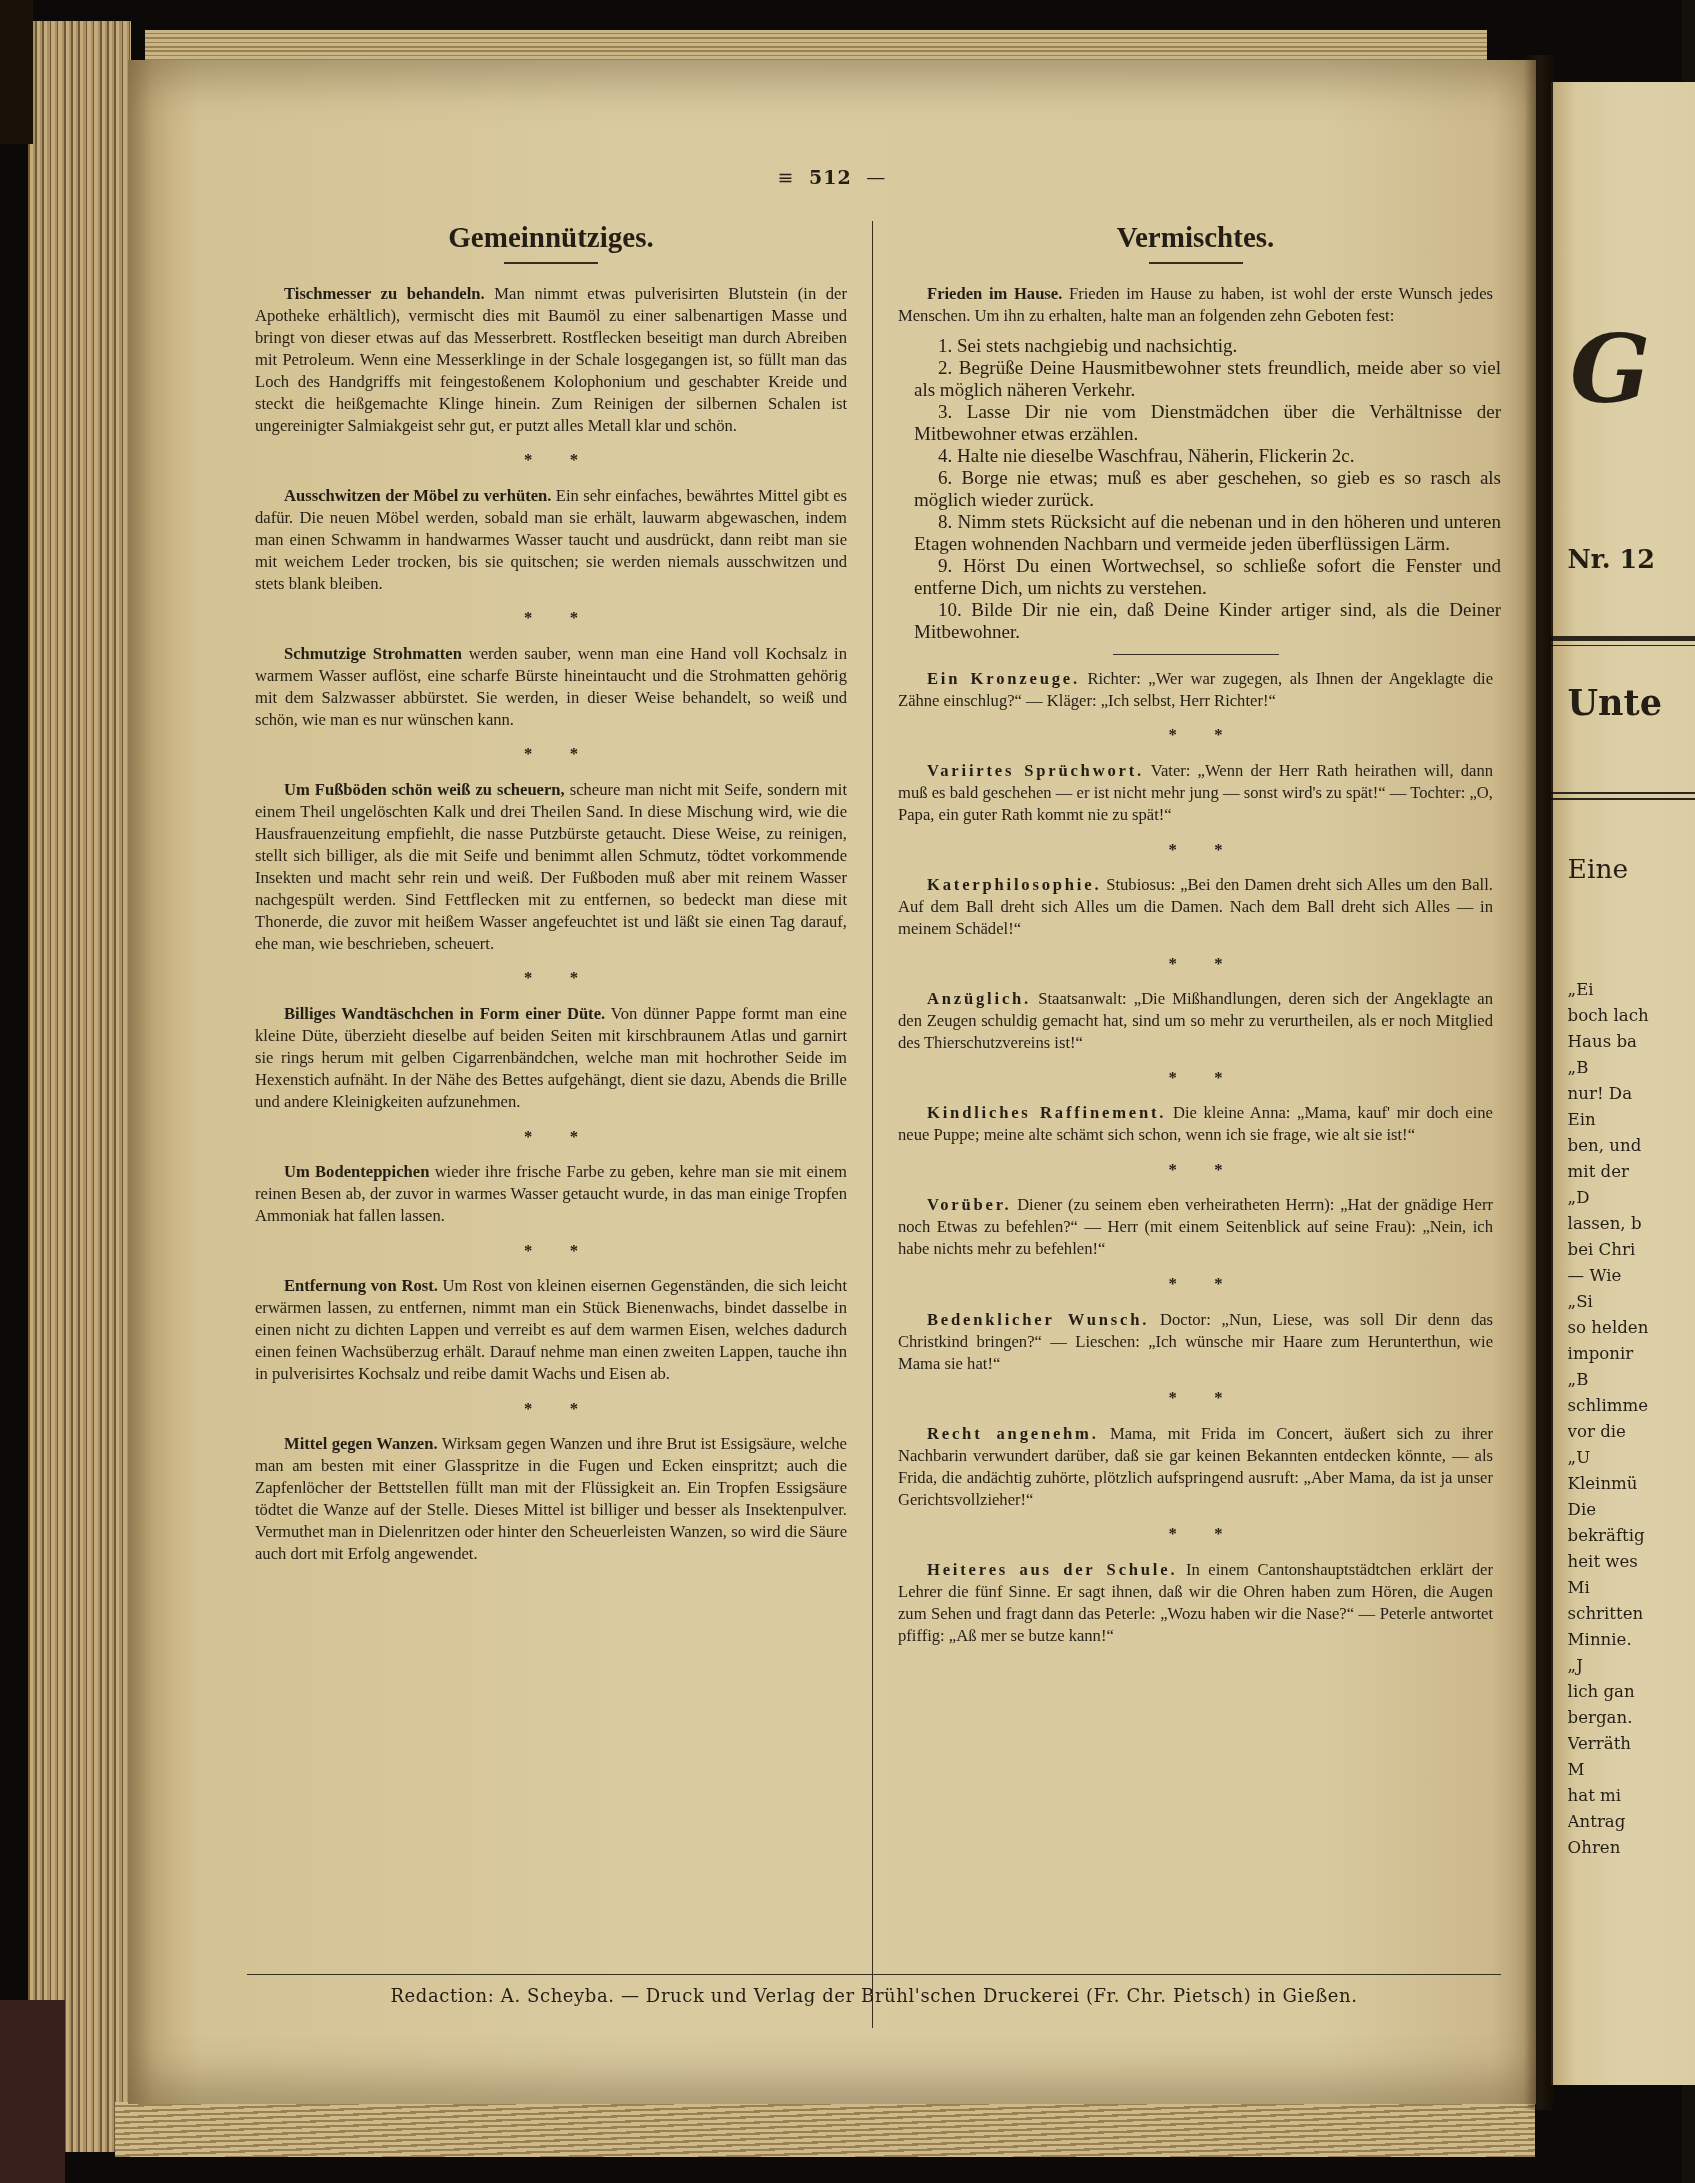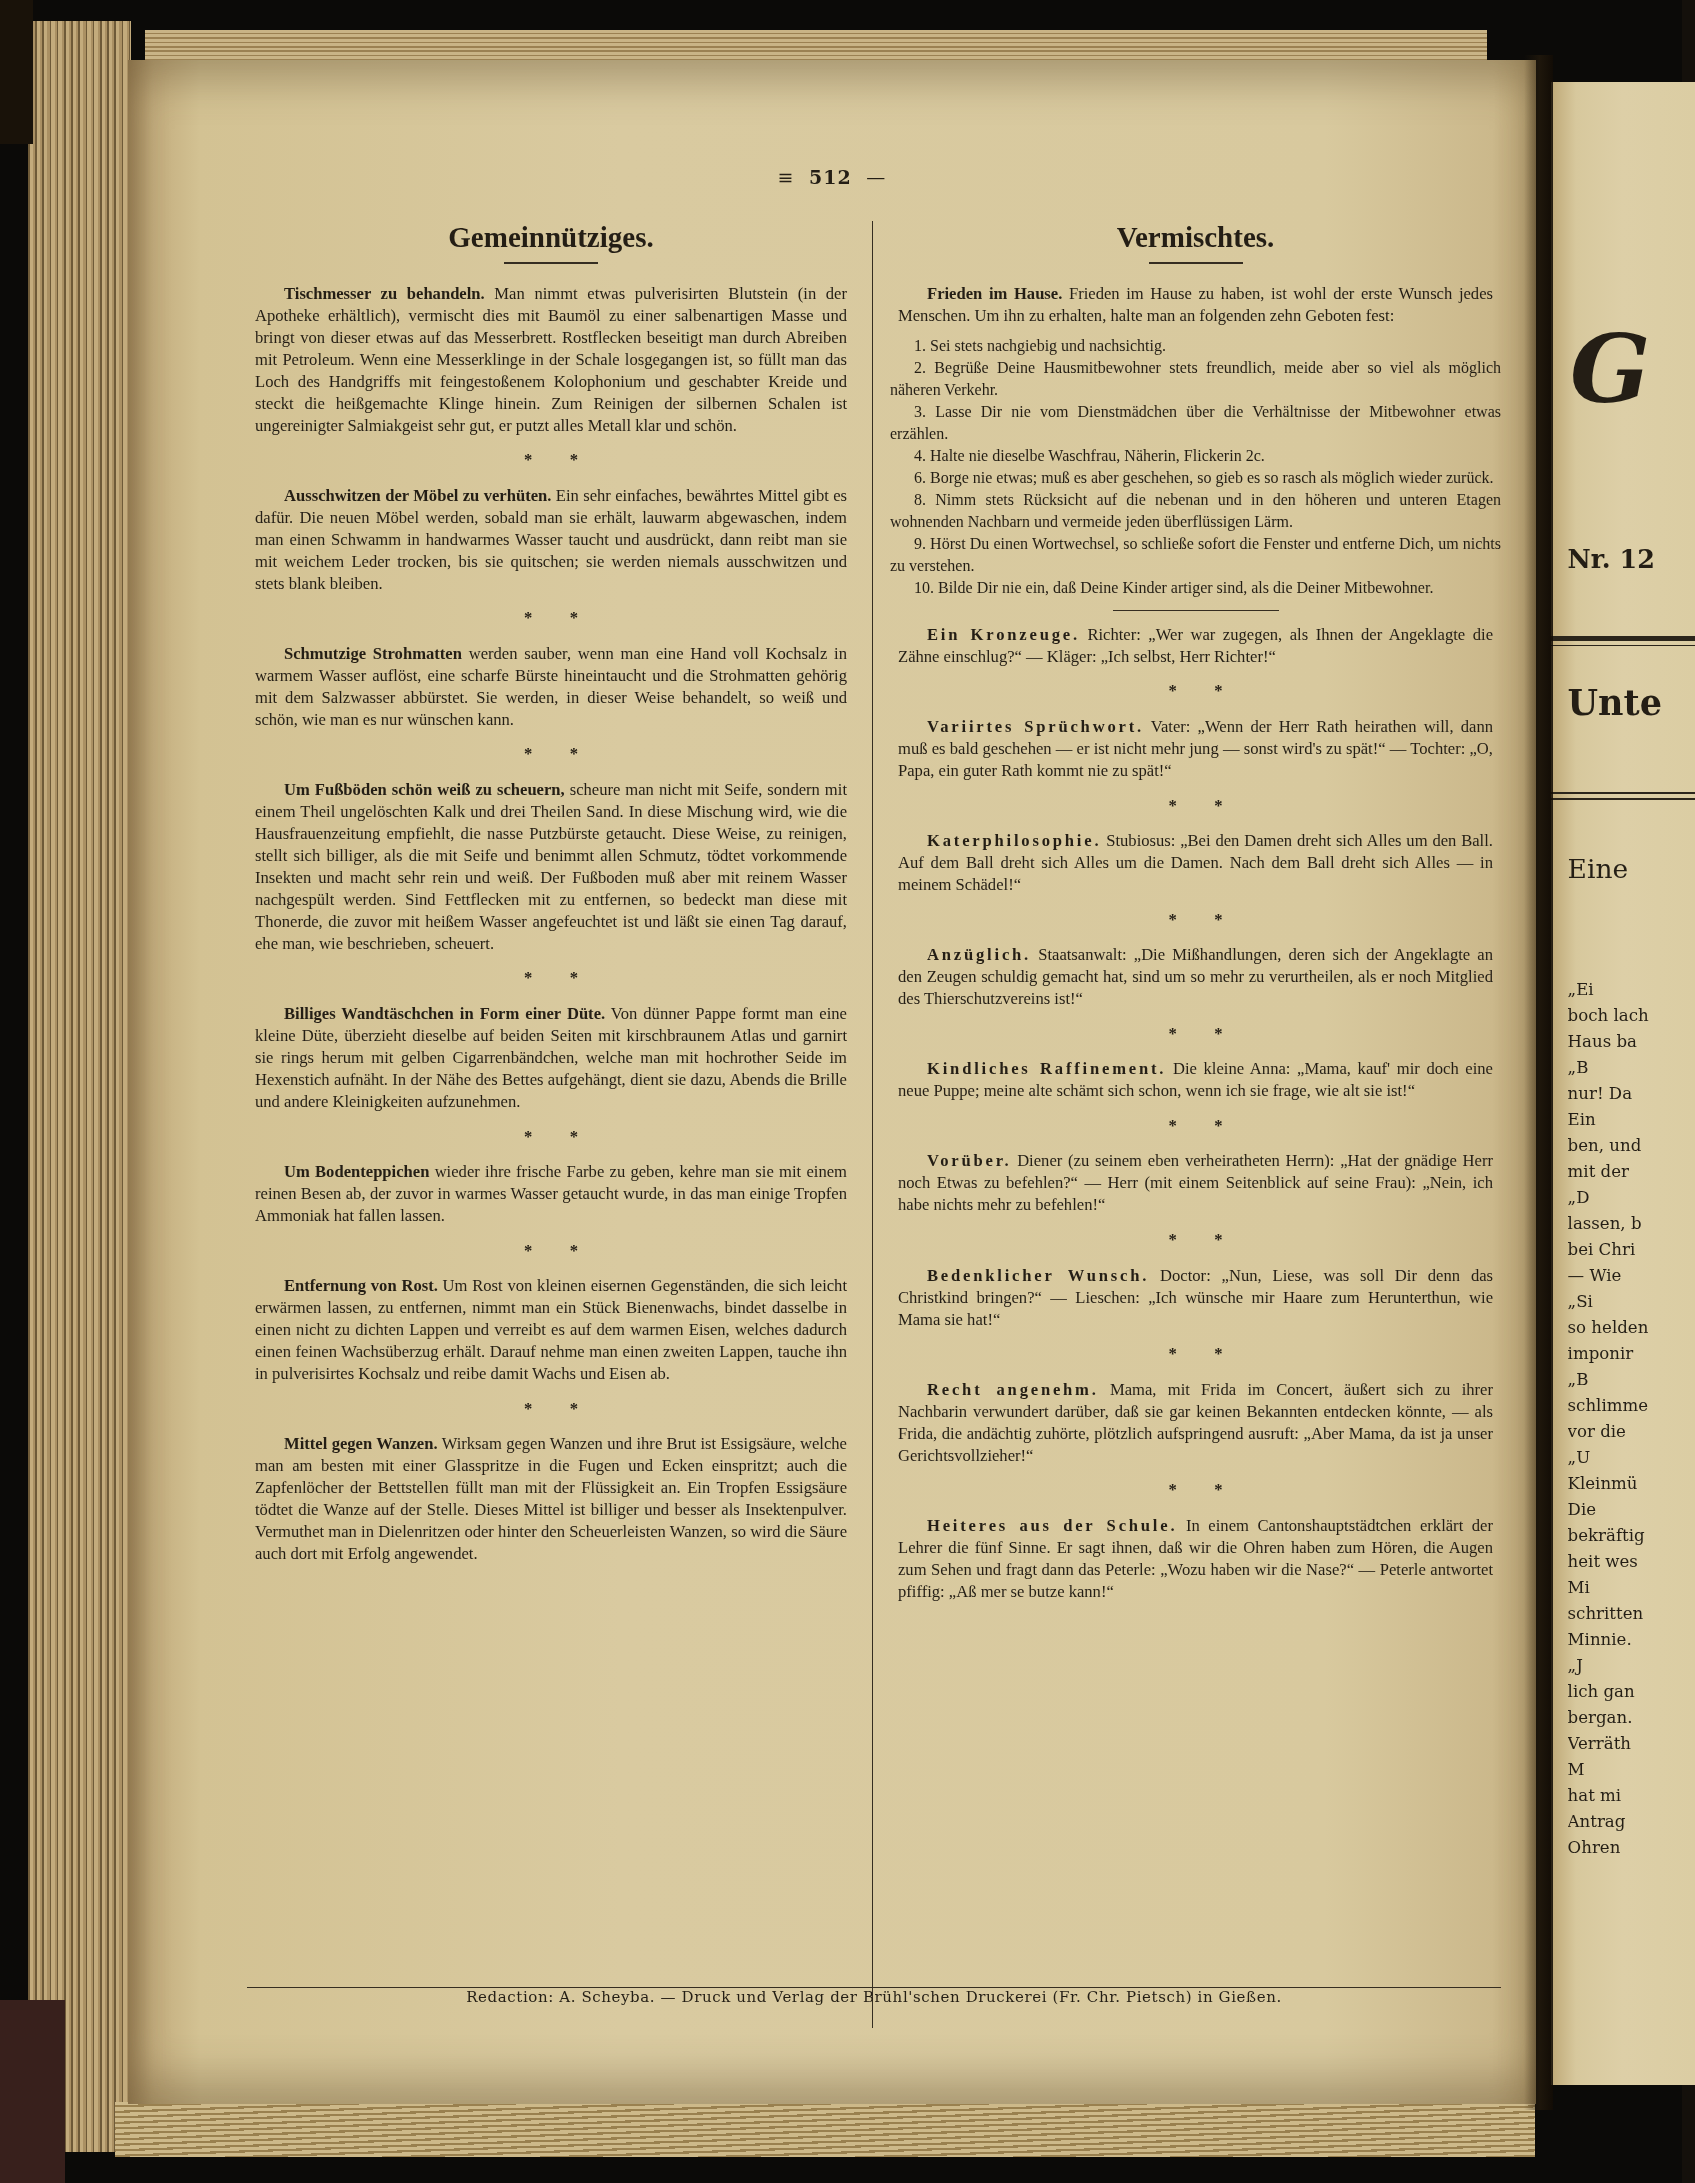--- a/index.html
+++ b/index.html
@@ -48,25 +48,25 @@
   .col.right { width:611px; }
   .col-gap { width:35px; display:flex; justify-content:center; }
   .vrule { width:1.7px; height:1807px; background:#352d21; }
   .col-heading { text-align:center; font-size:29px; font-weight:bold; margin:0; }
   .heading-rule { width:94px; border-top:2.2px solid #352d21; margin:7.7px auto 19px auto; height:0; }
   p.body { font-size:16.6px; line-height:22px; text-align:justify; text-indent:29px; margin:8px; }
   .title { font-weight:bold; }
   .spaced .title { letter-spacing:2.8px; }
   .divider { text-align:center; font-size:16.6px; font-weight:bold; letter-spacing:16.6px; text-indent:16.6px; padding:5.5px 0 6.6px 0; }
   .rules { margin-top:2.2px; }
-  .rule { font-size:16px; line-height:22px; text-align:justify; text-indent:24px; }
+  .rule { font-size:19px; line-height:22px; text-align:justify; text-indent:24px;margin-left:24px; }
   .short-rule { width:166px; border-top:1.7px solid #352d21; margin:11px auto 13.3px auto; height:0; }
   .footer {
     position:absolute; left:119px; bottom:98px; width:1254px; text-align:center;
-    font-size:15px; border-top:1.7px solid #352d21; padding-top:0; letter-spacing:0.6px;
+    font-size:18px; border-top:1.7px solid #352d21; padding-top:10px; letter-spacing:0.6px;
   }
   
   .next-page {
     position:absolute; left:1551px; top:82px; width:144px; height:2003px;
     background:linear-gradient(90deg,#bfa977 0,#d7c89d 25px,#ddcfa7 72px,#dbcda3 100%);
     overflow:hidden; z-index:3;
   }
   .np-initial { position:absolute; left:19px; top:232px; font-size:94px; font-style:italic; font-weight:bold; }
   .np-issue { position:absolute; left:16.6px; top:462px; font-size:25.4px; font-weight:bold; }
   .np-rule1 { position:absolute; left:0; top:554px; width:144px; border-top:5px solid #2b251b; border-bottom:1.7px solid #2b251b; height:3.9px; }

